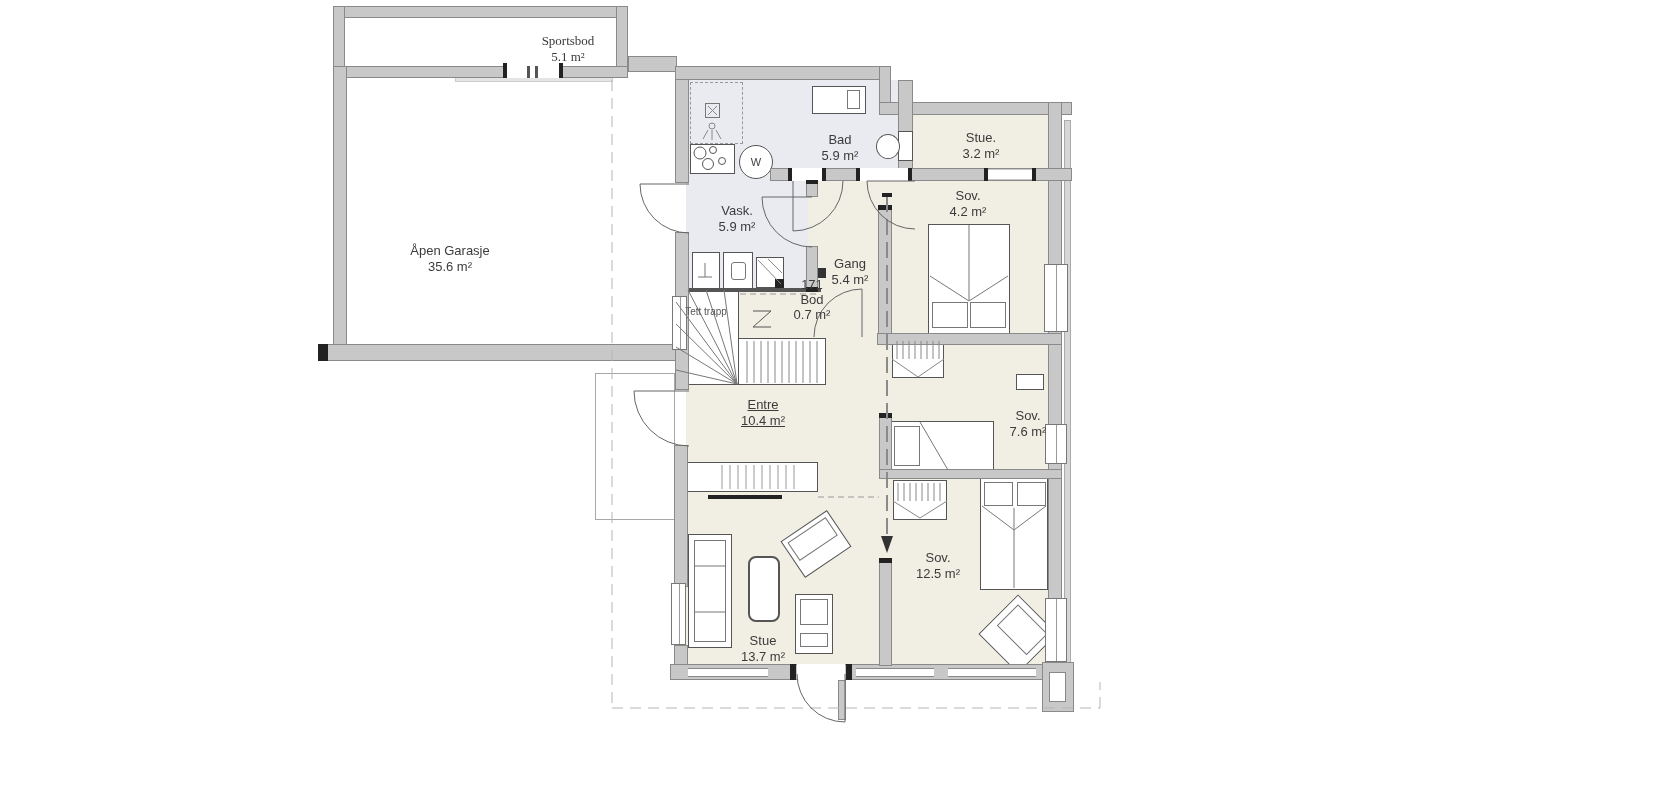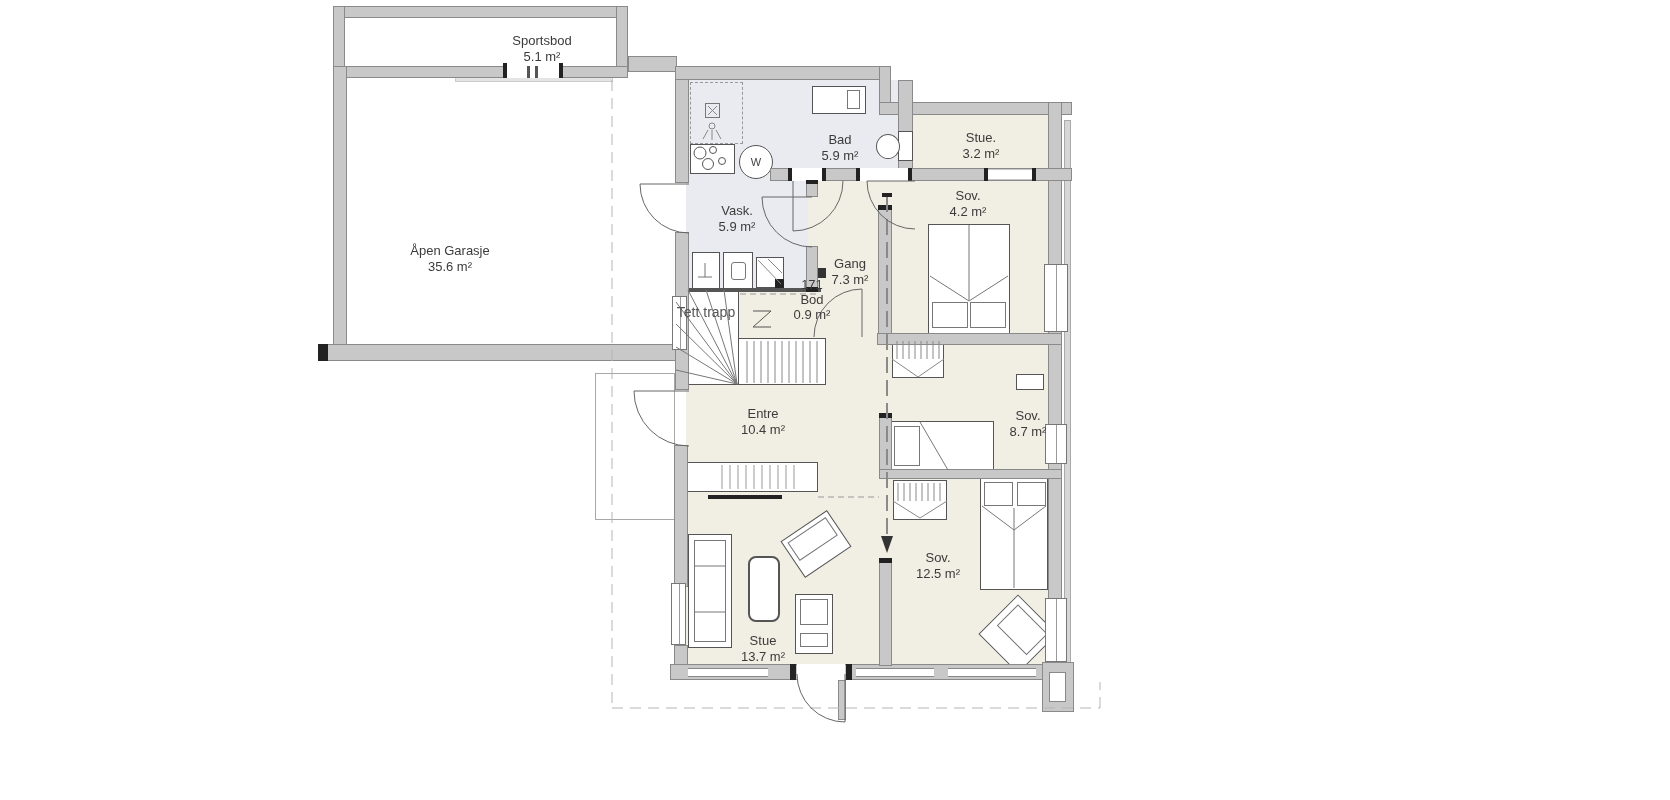--- a/index.html
+++ b/index.html
@@ -14,21 +14,21 @@
   .gap{position:absolute;background:#ffffff;border:none;}
   .cap{position:absolute;background:#222;}
   .win{position:absolute;background:#fff;border:1px solid #777;}
   .win i{position:absolute;left:50%;top:0;bottom:0;border-left:1px solid #9a9a9a;}
   .slot{position:absolute;background:#fff;border-top:1px solid #888;border-bottom:1px solid #888;}
   .furn{position:absolute;background:#fff;border:1px solid #555;}
   .furn-n{position:absolute;background:transparent;border:1px solid #777;}
   .stairbox{position:absolute;background:#fff;border:1px solid #555;}
   .lbl{position:absolute;transform:translate(-50%,-50%);text-align:center;
        font-size:13px;line-height:16px;color:#3b3b3b;white-space:nowrap;}
-  .lbl-sm{font-size:14px;color:#555;line-height:10px;}
+  .lbl-sm{font-size:10px;color:#555;line-height:10px;}
   .overlay{position:absolute;left:0;top:0;pointer-events:none;}
   .porch{position:absolute;background:#fff;border:1px solid #a8a8a8;}
   .apron{position:absolute;background:#e4e4e4;border:1px solid #cccccc;}
   .washer-label{position:absolute;left:0;top:0;width:100%;height:100%;
         display:flex;align-items:center;justify-content:center;font-size:11px;color:#444;}
   .dash-border{border:1px dashed #999;background:transparent;}
   .rot{transform-origin:center center;}
 </style>
 </head>
 <body>
@@ -321,21 +321,21 @@
     <g stroke="#777" stroke-width="1">
       <line x1="705" y1="263" x2="705" y2="277"></line>
         <line x1="698" y1="277" x2="712" y2="277"></line>
     </g>
     <g stroke="#888" stroke-width="1">
       <line x1="758" y1="260" x2="781" y2="284"></line>
         <line x1="768" y1="259" x2="782" y2="273"></line>
     </g>
   </svg>
 
-  <div class="lbl" style="left:542px;top:49px;">
+  <div class="lbl" style="left:568px;top:49px;font-family:Liberation Serif, serif;">
     <div>Sportsbod</div>
     <div>5.1 m²</div>
   </div>
   <div class="lbl" style="left:450px;top:259px;text-align:center;">
     <div>Åpen Garasje</div>
     <div>35.6 m²</div>
   </div>
   <div class="lbl" style="left:840px;top:148px;">
     <div>Bad</div>
     <div>5.9 m²</div>
@@ -347,37 +347,37 @@
   <div class="lbl" style="left:968px;top:204px;">
     <div>Sov.</div>
     <div>4.2 m²</div>
   </div>
   <div class="lbl" style="left:737px;top:219px;">
     <div>Vask.</div>
     <div>5.9 m²</div>
   </div>
   <div class="lbl" style="left:850px;top:272px;">
     <div>Gang</div>
-    <div>7.3 m²</div>
+    <div>5.4 m²</div>
   </div>
   <div class="lbl" style="left:785px;top:299px;line-height:15px;margin-left:27px;">
     <div>171</div>
     <div>Bod</div>
-    <div>0.9 m²</div>
+    <div>0.7 m²</div>
   </div>
   <div class="lbl lbl-sm" style="left:706px;top:312px;">
     <div>Tett trapp</div>
   </div>
-  <div class="lbl" style="left:763px;top:422px;">
+  <div class="lbl" style="left:763px;top:413px;text-decoration:underline;">
     <div>Entre</div>
     <div>10.4 m²</div>
   </div>
   <div class="lbl" style="left:1028px;top:424px;">
     <div>Sov.</div>
-    <div>8.7 m²</div>
+    <div>7.6 m²</div>
   </div>
   <div class="lbl" style="left:938px;top:566px;">
     <div>Sov.</div>
     <div>12.5 m²</div>
   </div>
   <div class="lbl" style="left:763px;top:649px;">
     <div>Stue</div>
     <div>13.7 m²</div>
   </div>
 

